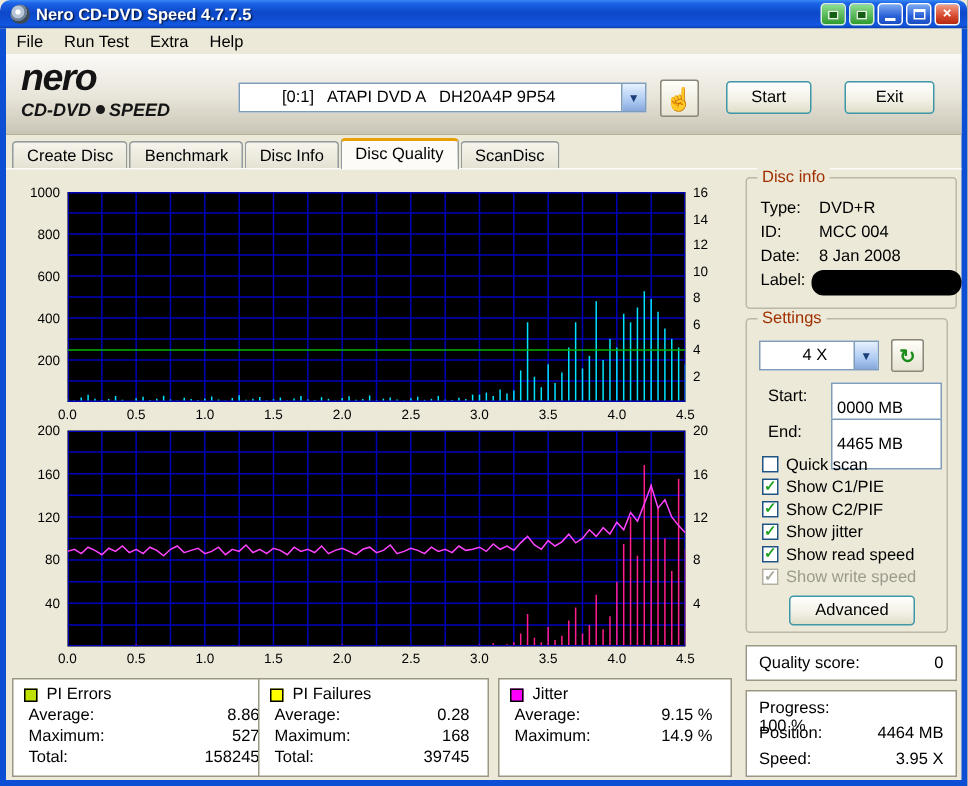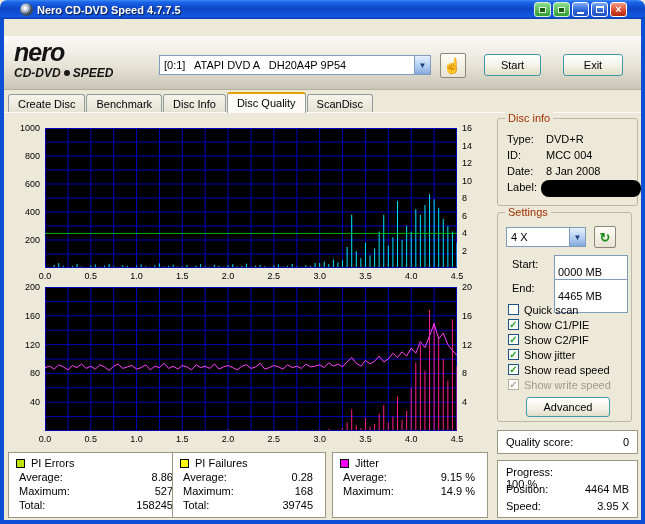--- a/index.html
+++ b/index.html
@@ -2,21 +2,21 @@
 <html><head>
 <meta charset="utf-8">
 <style>
   html,body{margin:0;padding:0;background:#888;}
   *{box-sizing:border-box;}
   .window{position:relative;width:645px;height:524px;background:#ece9d8;
     font-family:"Liberation Sans",sans-serif;font-size:11px;color:#000;overflow:hidden;}
   
   .titlebar{position:absolute;left:0;top:0;width:645px;height:19px;border-radius:7px 7px 0 0;
     background:linear-gradient(180deg,#3a8af5 0%,#1b63e8 12%,#0d47c8 45%,#1257e0 88%,#0a3ba8 100%);
-    display:flex;align-items:center;padding:0 18px;}
+    display:flex;align-items:center;padding:0 5px;}
   .app-icon{width:13px;height:13px;border-radius:50%;margin:0 4px 0 2px;
     background:radial-gradient(circle at 5px 5px,#ffffff 0 1.5px,#b9c6d8 2px 4px,#6f8196 4.5px 6px,#3c4a58 6px);}
   .title-text{color:#fff;font-weight:bold;font-size:11px;text-shadow:1px 1px 1px rgba(0,0,0,.7);flex:1;}
   .tb-btns{display:flex;gap:2px;align-items:center;}
   .tb-btn{width:17px;height:15px;border-radius:3px;border:1px solid #fff;display:flex;align-items:center;justify-content:center;
     font-size:10px;color:#fff;line-height:1;}
   .tb-btn.green{background:linear-gradient(180deg,#8fe08f,#2f9b2f);border-color:#d8f0d8;}
   .tb-btn.green .dot{width:7px;height:6px;background:#155c15;border:1px solid #dff3df;}
   .tb-btn.blue{background:linear-gradient(180deg,#7da9f2,#2a61d8 60%,#1b4ec0);}
   .glyph-min{width:7px;height:2px;background:#fff;margin-top:7px;}
@@ -28,21 +28,21 @@
   
   .menubar{position:absolute;left:4px;top:19px;width:637px;height:17px;background:#ece9d8;display:flex;align-items:center;}
   .menu-item{padding:0 7px;cursor:default;}
   
   .header{position:absolute;left:4px;top:36px;width:637px;height:54px;
     background:linear-gradient(180deg,#fbfaf7 0%,#e7e4d8 55%,#c9c5b6 100%);border-bottom:1px solid #b5b19f;}
   .logo{position:absolute;left:10px;top:4px;line-height:1;}
   .logo-nero{font-size:25px;font-weight:bold;font-style:italic;letter-spacing:-1px;color:#141414;}
   .logo-sub{display:flex;align-items:center;gap:3px;margin-top:2px;font-weight:bold;font-style:italic;font-size:12px;color:#141414;}
   .disc-glyph{width:5px;height:5px;border:3px solid #1a1a1a;border-radius:50%;background:#fff;}
-  .combo{position:absolute;background:#fff;border:1px solid #7f9db9;display:flex;align-items:center;}
+  .combo{position:absolute;background:#fff;border:1px solid #7f9db9;display:flex;align-items:center;padding-left:24px;}
   .combo .combo-text{flex:1;padding:0 4px;white-space:pre;overflow:hidden;}
   .combo-arrow{width:16px;height:100%;border-left:1px solid #7f9db9;display:flex;align-items:center;justify-content:center;
     background:linear-gradient(180deg,#e6f0fd,#aecbf2 60%,#86a7dc);color:#1b3f77;font-size:8px;}
   .drive-combo{left:159px;top:55px;width:272px;height:20px;}
   .small-btn{position:absolute;border:1px solid #8a867a;border-radius:2px;
     background:linear-gradient(180deg,#fffef8,#e6e3d2);display:flex;align-items:center;justify-content:center;}
   .eject-btn{left:440px;top:53px;width:26px;height:25px;font-size:15px;color:#c89a20;}
   .xp-btn{position:absolute;border:1px solid #3e98aa;border-radius:3px;
     background:linear-gradient(180deg,#ffffff,#f2f0e4 60%,#e0ddc8);display:flex;align-items:center;justify-content:center;
     font-size:11px;cursor:default;}
@@ -103,20 +103,26 @@
       <span class="tb-btn blue">
           <span class="glyph-max"></span>
         </span>
       <span class="tb-btn red">×</span>
     </span>
   </div>
   <div class="border-l"></div>
   <div class="border-r"></div>
   <div class="border-b"></div>
 
+  <div class="menubar">
+    <span class="menu-item">File</span>
+    <span class="menu-item">Run Test</span>
+    <span class="menu-item">Extra</span>
+    <span class="menu-item">Help</span>
+  </div>
 
   <div class="header">
     <div class="logo">
       <div class="logo-nero">nero</div>
       <div class="logo-sub">
         <span>CD-DVD</span>
         <span class="disc-glyph"></span>
         <span>SPEED</span>
       </div>
     </div>

